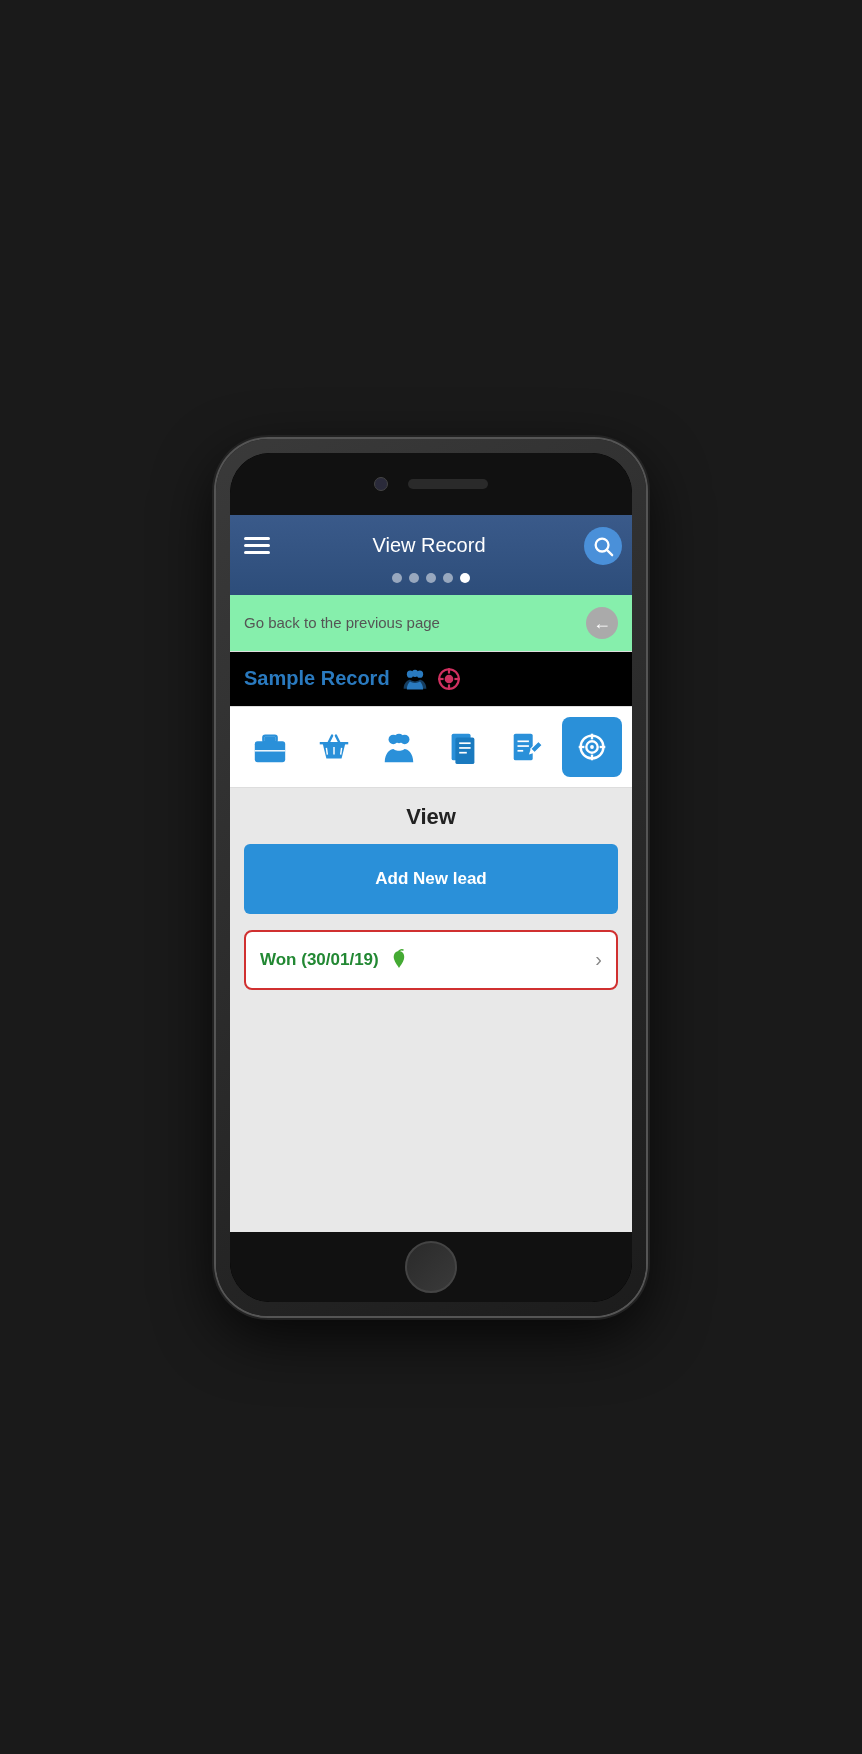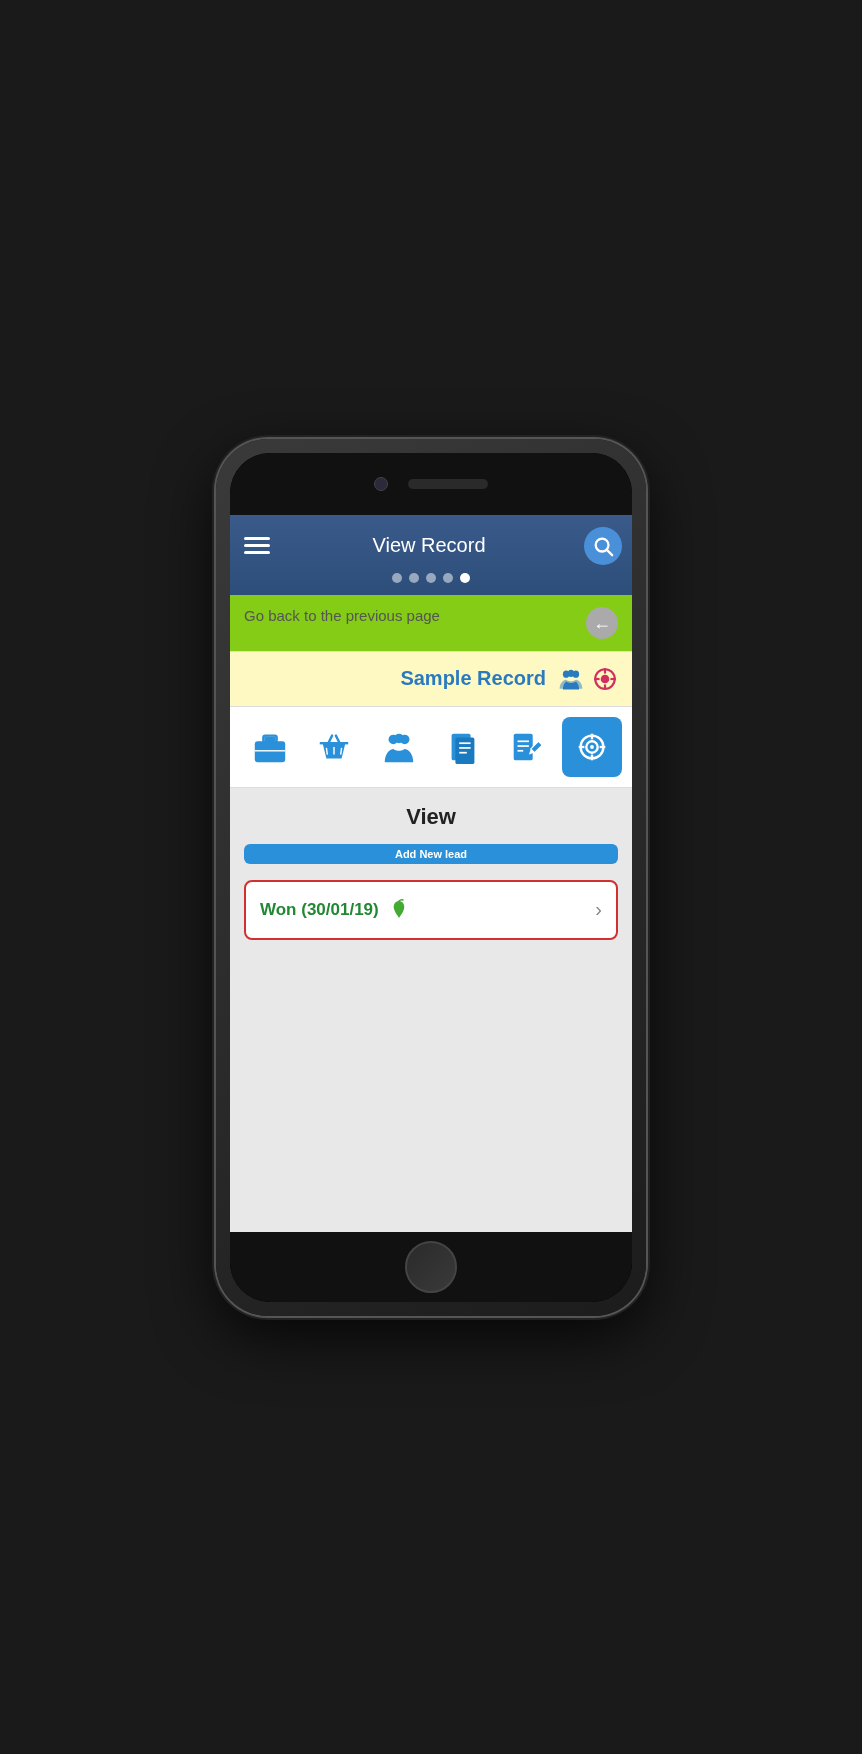--- a/index.html
+++ b/index.html
@@ -159,24 +159,24 @@
       border-radius: 50%;
       background: rgba(255,255,255,0.5);
     }
 
     .dot.active {
       background: white;
     }
 
     
     .nav-bar {
-      background: #84cc16;
+      background: #86efac;
       padding: 12px 14px;
       display: flex;
-      align-items: flex-start;
+      align-items: center;
       justify-content: space-between;
       border-bottom: 1px solid #ddd;
     }
 
     .nav-back-text {
       color: #555;
       font-size: 15px;
     }
 
     .back-btn {
@@ -191,27 +191,26 @@
     }
 
     .back-arrow {
       color: white;
       font-size: 18px;
       line-height: 1;
     }
 
     
     .record-title-bar {
-      background: #fef9c3;
+      background: #000000;
       padding: 14px 14px;
       display: flex;
       align-items: center;
       gap: 12px;
       border-bottom: 1px solid #ddd;
-      justify-content: flex-end;
     }
 
     .record-name {
       color: #2a7abf;
       font-size: 20px;
       font-weight: 600;
     }
 
     .record-icons {
       display: flex;
@@ -262,22 +261,22 @@
       color: #222;
       text-align: center;
       margin-bottom: 14px;
     }
 
     .add-new-btn {
       width: 100%;
       background: #2a90d9;
       color: white;
       border: none;
-      padding: 4px;
-      font-size: 11px;
+      padding: 25px;
+      font-size: 17px;
       font-weight: 600;
       border-radius: 6px;
       cursor: pointer;
       margin-bottom: 16px;
     }
 
     .lead-item {
       background: white;
       border: 2px solid #d03030;
       border-radius: 8px;

